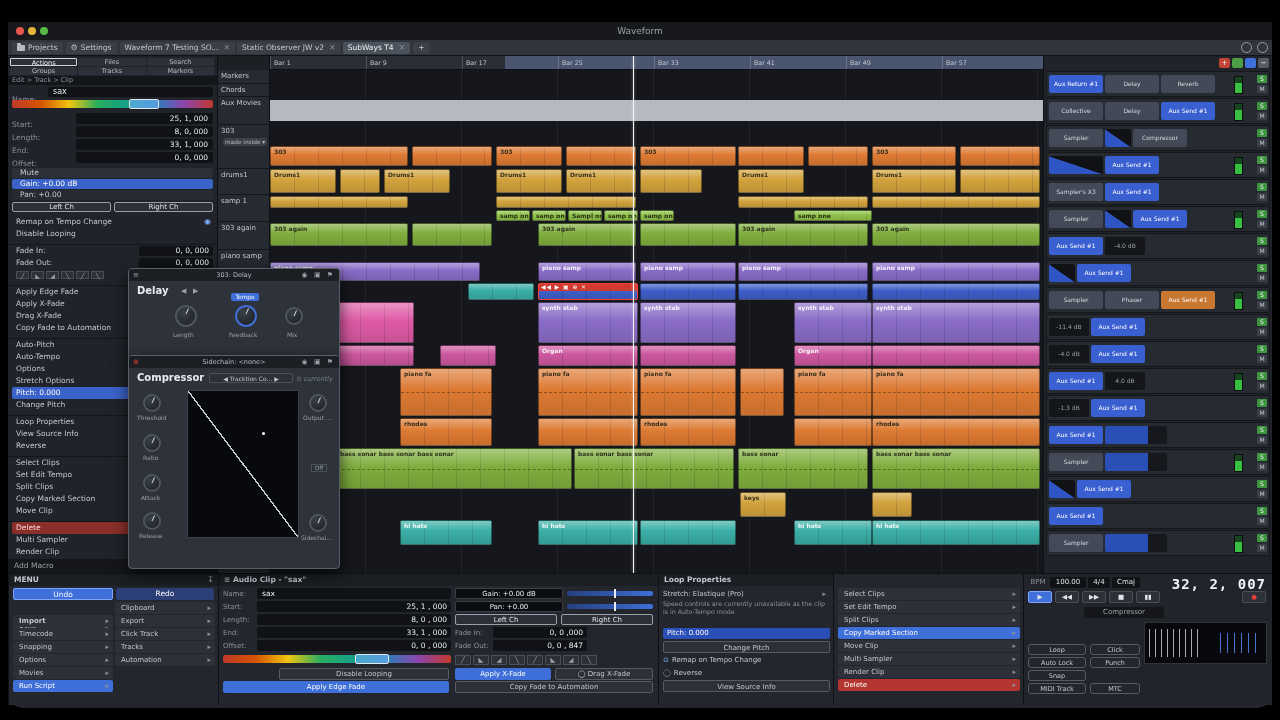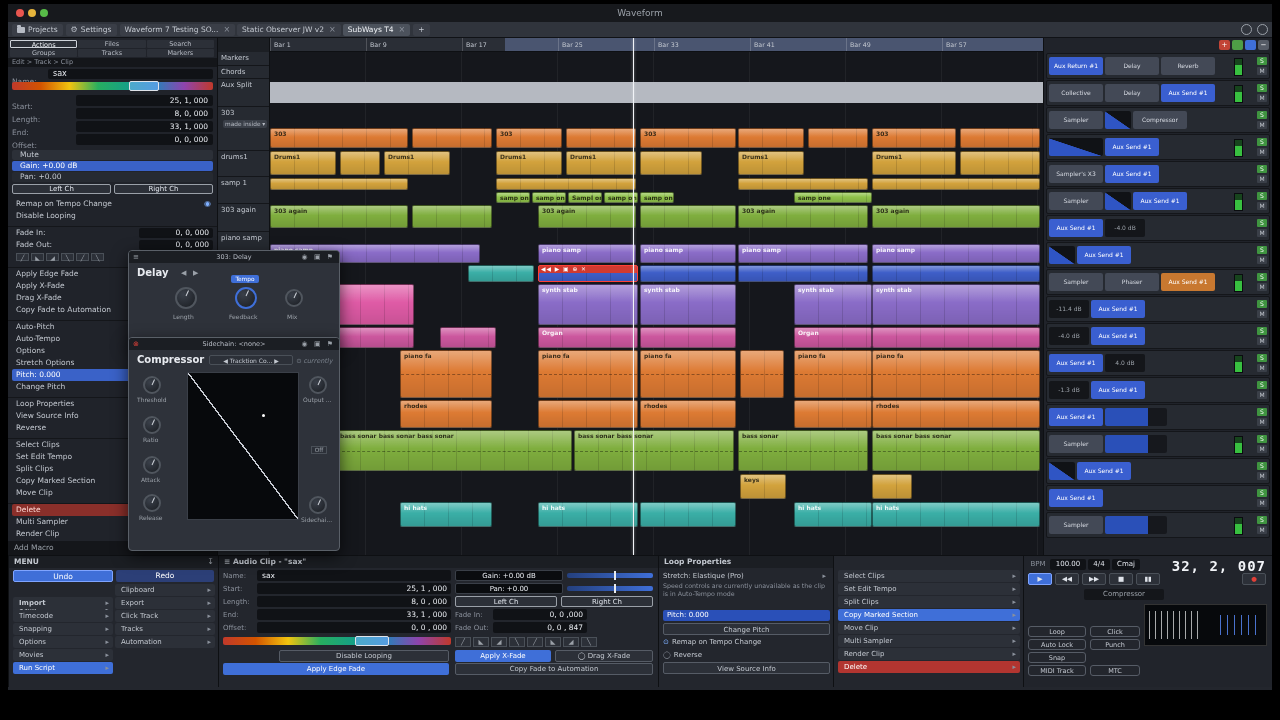--- a/index.html
+++ b/index.html
@@ -1,18 +1,18 @@
 <!DOCTYPE html>
 <html><head>
 <meta charset="utf-8">
 <style>
   html,body{margin:0;padding:0;background:#000;}
   #stage{position:relative;width:1280px;height:720px;background:#000;overflow:hidden;
          font-family:"DejaVu Sans",sans-serif;-webkit-font-smoothing:antialiased;}
-  #win{position:absolute;left:8px;top:4px;width:1264px;height:686px;background:#23262d;}
+  #win{position:absolute;left:8px;top:22px;width:1264px;height:686px;background:#23262d;border-radius:15px;}
 
   
   #titlebar{position:absolute;left:0;top:0;width:100%;height:18px;background:#17191d;}
   .tl{position:absolute;top:5px;width:8px;height:8px;border-radius:50%;}
   #titlebar .title{position:absolute;left:0;right:0;top:0;height:18px;line-height:18px;
     text-align:center;font-size:9px;color:#9aa0a8;}
 
   
   #tabbar{position:absolute;left:0;top:18px;width:100%;height:16px;background:#30343c;
     border-bottom:1px solid #101216;box-sizing:border-box;display:flex;align-items:center;
@@ -351,21 +351,21 @@
           <div class="mi">Multi Sampler</div>
           <div class="mi">Render Clip</div>
         </div>
       <div id="laddmacro">Add Macro</div>
     </div>
 
     <div id="theaders">
       <div id="thcorner"></div>
     <div class="th" style="top: 14px; height: 14px;">Markers</div>
         <div class="th" style="top: 28px; height: 13px;">Chords</div>
-        <div class="th" style="top: 41px; height: 28px;">Aux Split</div>
+        <div class="th" style="top: 41px; height: 28px;">Aux Movies</div>
         <div class="th" style="top: 69px; height: 44px;">303<div class="thchip">made inside ▾</div></div>
         <div class="th" style="top: 113px; height: 26px;">drums1</div>
         <div class="th" style="top: 139px; height: 27px;">samp 1</div>
         <div class="th" style="top: 166px; height: 28px;">303 again</div>
         <div class="th" style="top: 194px; height: 33px;">piano samp</div>
       </div>
 
     <div id="arrange">
       <div id="ruler">
         <div id="rhl"></div>

